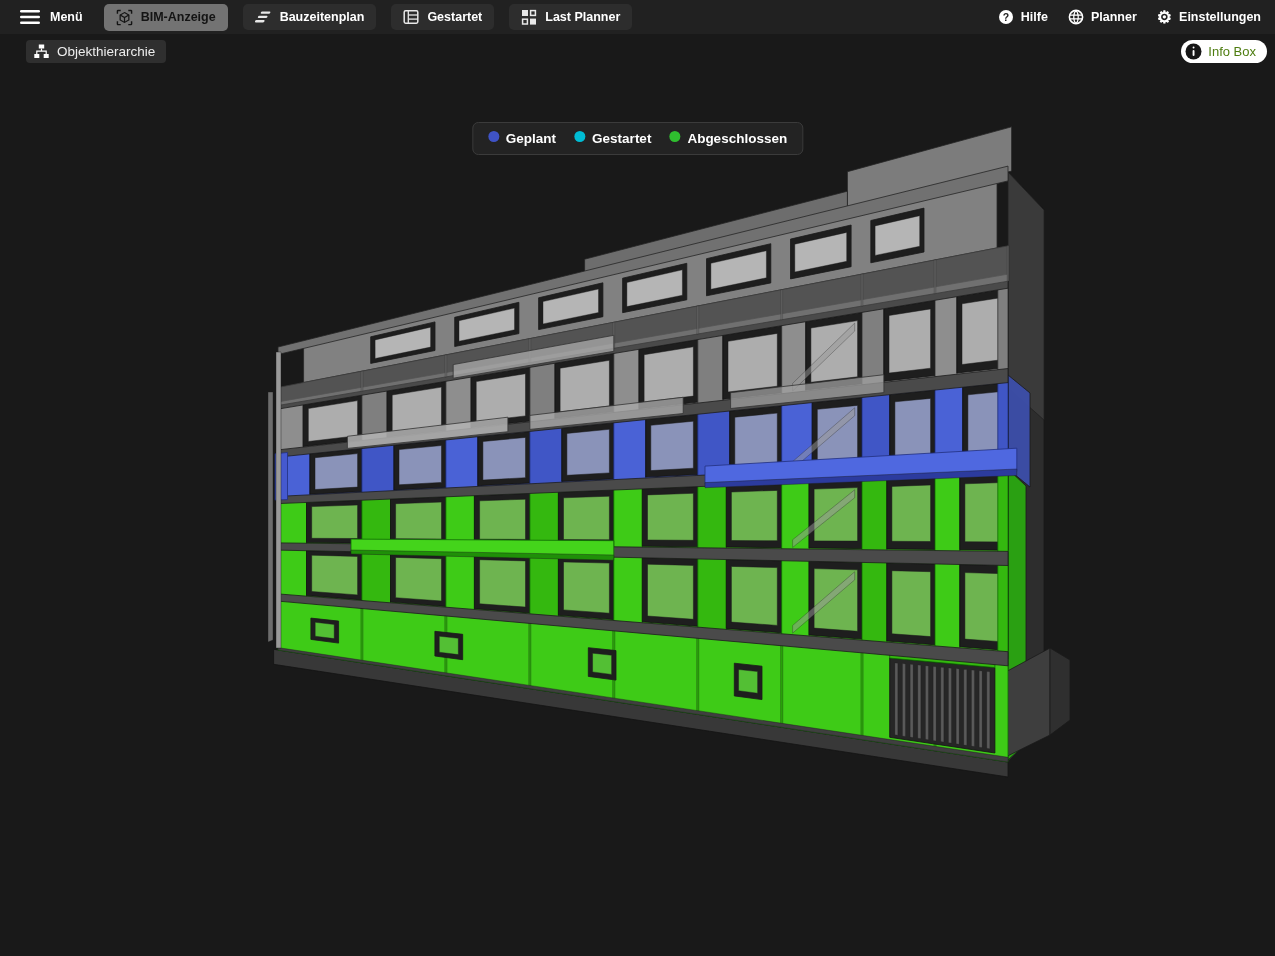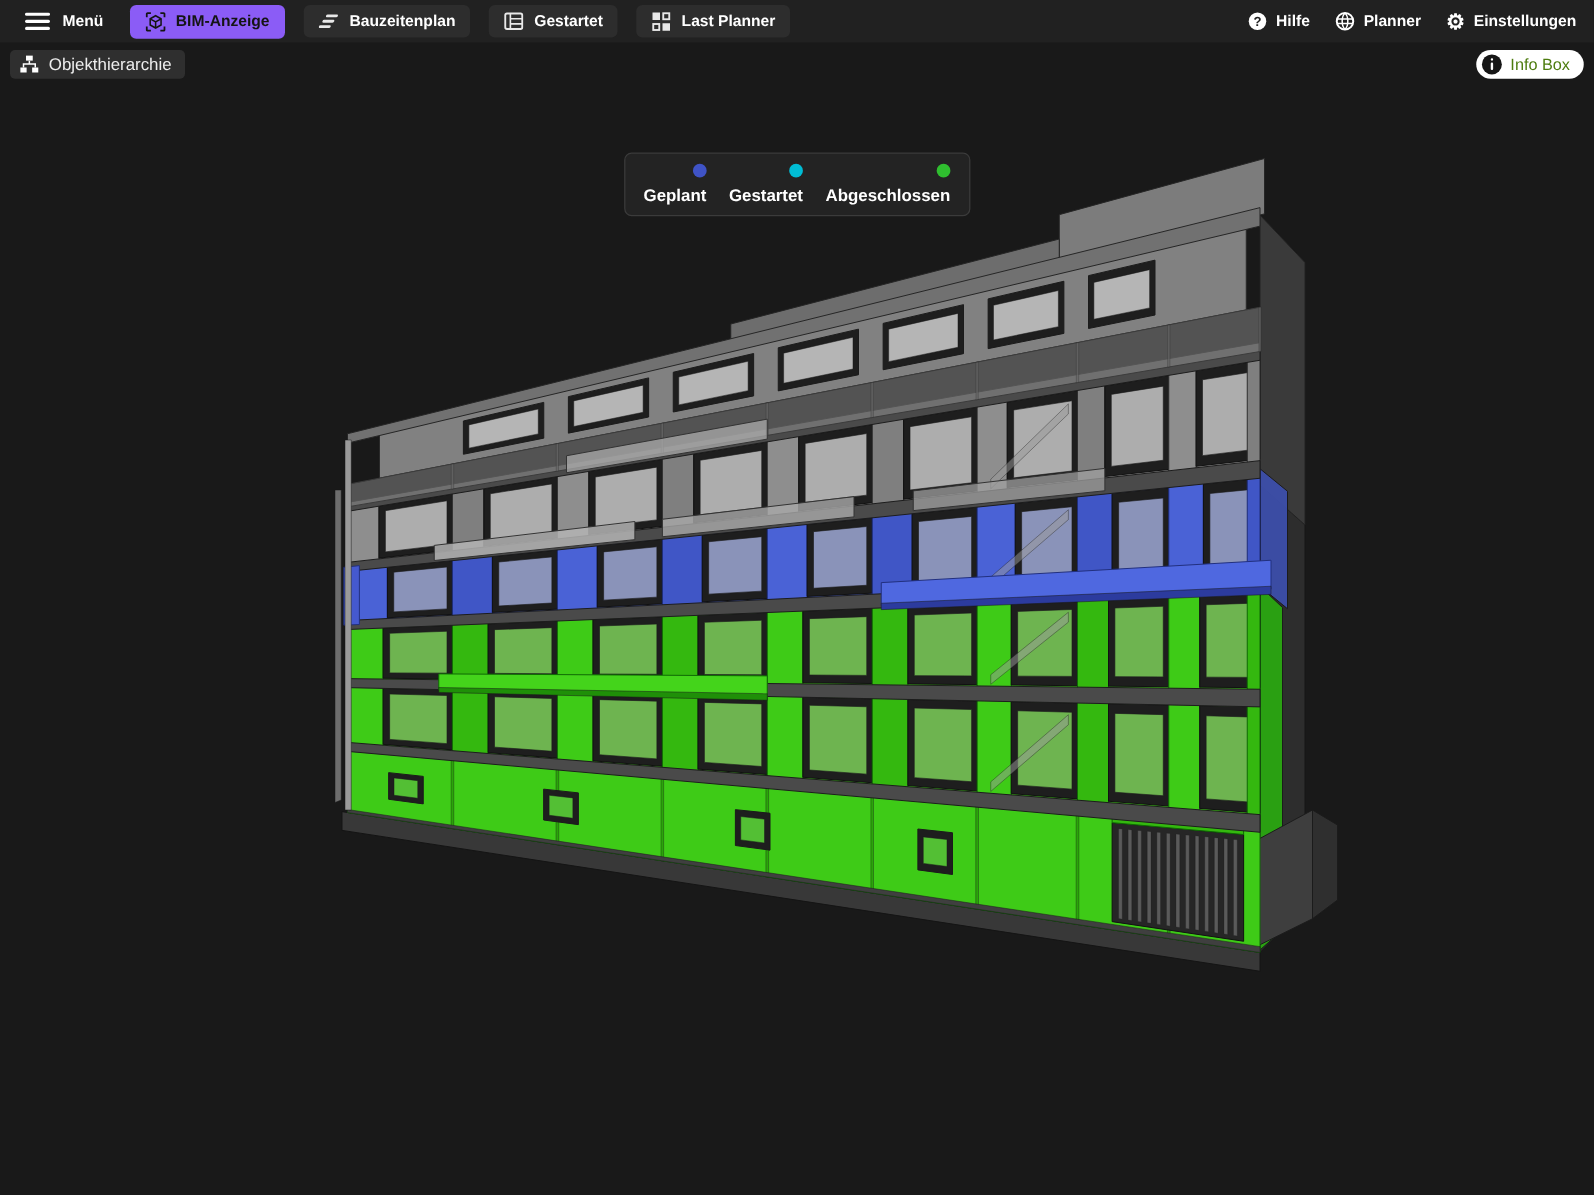--- a/index.html
+++ b/index.html
@@ -14,43 +14,43 @@
     background:#212121;display:flex;align-items:center;
     padding:0 14px;box-sizing:border-box;z-index:5;
   }
   .t-left{display:flex;align-items:center;gap:15px;}
   .menu-btn{display:flex;align-items:center;gap:10px;font-size:12.5px;font-weight:700;cursor:pointer;padding:4px 6px;}
   .tab{
     display:flex;align-items:center;gap:8px;background:#2d2d2d;color:#ffffff;
     border:none;border-radius:5px;padding:5px 12px;font-size:12.5px;font-weight:700;
     font-family:"Liberation Sans",sans-serif;cursor:pointer;white-space:nowrap;
   }
-  .tab.active{background:#8b5cf6;color:#141414;}
+  .tab.active{background:#737373;color:#141414;}
   .t-right{display:flex;align-items:center;gap:20px;margin-left:auto;}
   .tr-item{display:flex;align-items:center;gap:7px;font-size:12.5px;font-weight:700;cursor:pointer;}
   .gear-glyph{font-size:17px;line-height:1;color:#fff;}
   
   .objh-btn{
-    position:absolute;top:40px;left:8px;z-index:4;
+    position:absolute;top:40px;left:26px;z-index:4;
     display:flex;align-items:center;gap:8px;background:#2f2f2f;color:#ededed;
     border-radius:4px;padding:4px 11px 4px 8px;font-size:13.5px;cursor:pointer;
   }
   .infobox-btn{
     position:absolute;top:40px;right:8px;z-index:4;
     display:flex;align-items:center;gap:6px;background:#fff;color:#4d7c0f;
     border-radius:12px;padding:3px 11px 3px 4px;font-size:13px;cursor:pointer;
   }
   
   .legend{
     position:absolute;top:122px;left:50%;transform:translateX(-50%);z-index:4;
     display:flex;align-items:center;gap:18px;
     background:#232323;border:1px solid #3b3b3b;border-radius:6px;
     padding:8px 15px;font-size:13.5px;font-weight:700;white-space:nowrap;
   }
-  .legend-item{display:flex;align-items:flex-end;gap:7px;flex-direction:column;}
+  .legend-item{display:flex;align-items:flex-start;gap:7px;}
   .legend-dot{width:11px;height:11px;border-radius:50%;}
   
   #model-svg{position:absolute;top:34px;left:0;}
 </style>
 </head>
 <body>
 
 <div class="toolbar">
   <div class="t-left">
     <div class="menu-btn">

